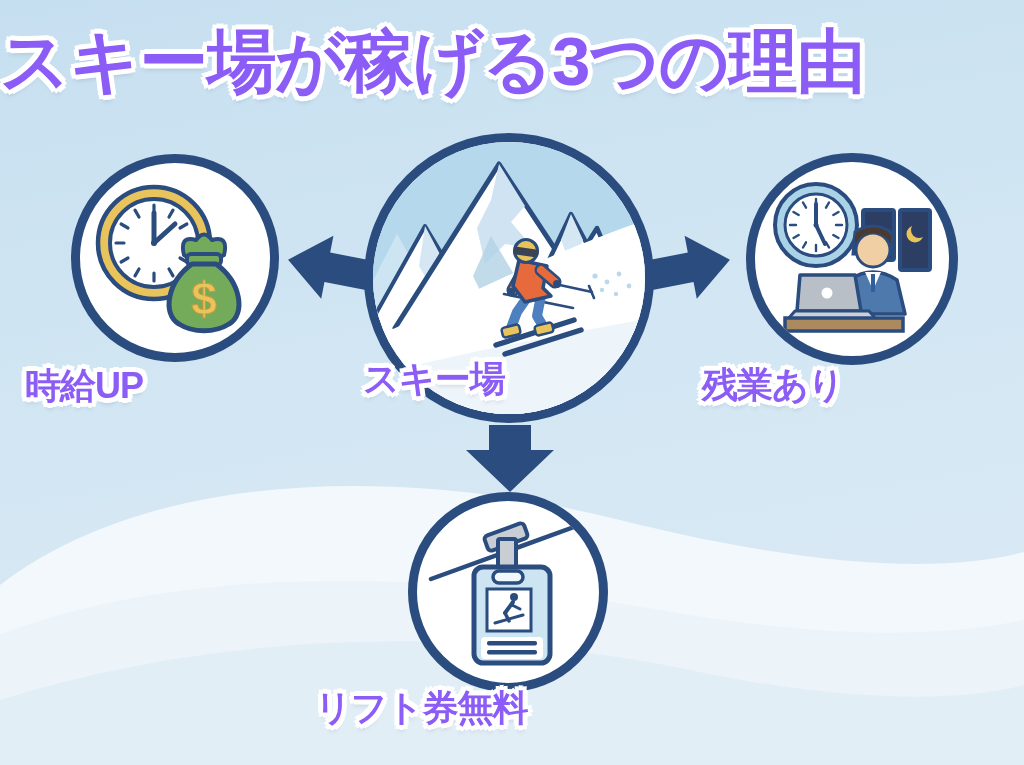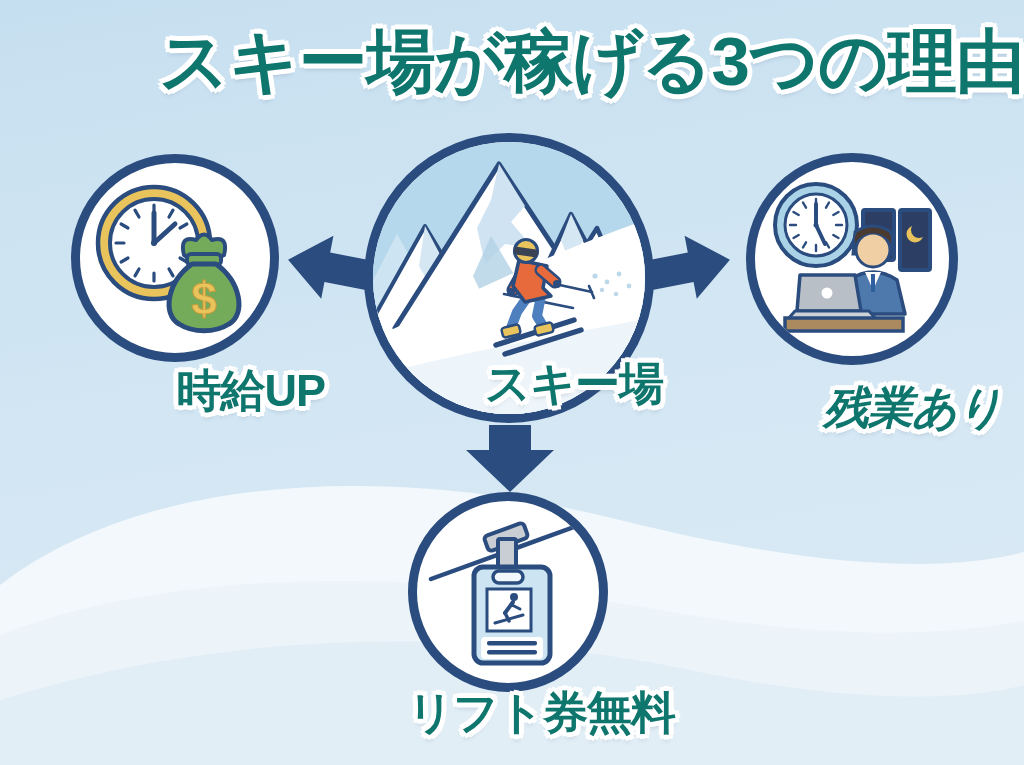--- a/index.html
+++ b/index.html
@@ -5,35 +5,35 @@
   html,body{margin:0;padding:0;}
   body{
     width:1024px;height:765px;position:relative;overflow:hidden;
     font-family:"Liberation Sans","DejaVu Sans",sans-serif;
     background:linear-gradient(170deg,#c6dff0 0%,#d2e6f3 45%,#dcebf5 100%);
   }
   .abs{position:absolute;}
   svg{display:block;}
   
   .halo{
-    color:#0f766e;font-weight:900;text-align:right;line-height:1.05;
+    color:#8b5cf6;font-weight:900;text-align:left;line-height:1.05;
     text-shadow:
       -4px -4px 0 #fff, 0 -5px 0 #fff, 4px -4px 0 #fff,
       -5px  0  0 #fff, 5px  0  0 #fff,
       -4px  4px 0 #fff, 0  5px 0 #fff, 4px 4px 0 #fff,
       -3px -3px 0 #fff, 3px -3px 0 #fff, -3px 3px 0 #fff, 3px 3px 0 #fff,
       0 6px 4px rgba(90,110,140,.25);
     letter-spacing:-1px;
     white-space:nowrap;
   }
   #title{left:0;top:26px;width:1024px;font-size:69px;}
-  .node-label{font-size:45px;z-index:6;}
+  .node-label{font-size:36px;z-index:6;}
   #label-left{left:25px;top:367px;width:300px;}
   #label-center{left:363px;top:360px;width:300px;}
-  #label-right{left:702px;top:384px;width:300px;font-style:italic;}
+  #label-right{left:702px;top:366px;width:300px;}
   #label-bottom{left:315px;top:689px;width:360px;}
   
   .ring{
     border-radius:50%;background:#fff;border:9px solid #2b4c7e;
     box-sizing:border-box;z-index:4;overflow:hidden;
   }
   #circle-center{left:364px;top:133px;width:290px;height:290px;z-index:3;}
   #circle-left{left:71px;top:154px;width:208px;height:208px;}
   #circle-right{left:746px;top:153px;width:212px;height:212px;}
   #circle-bottom{left:408px;top:492px;width:200px;height:200px;}

